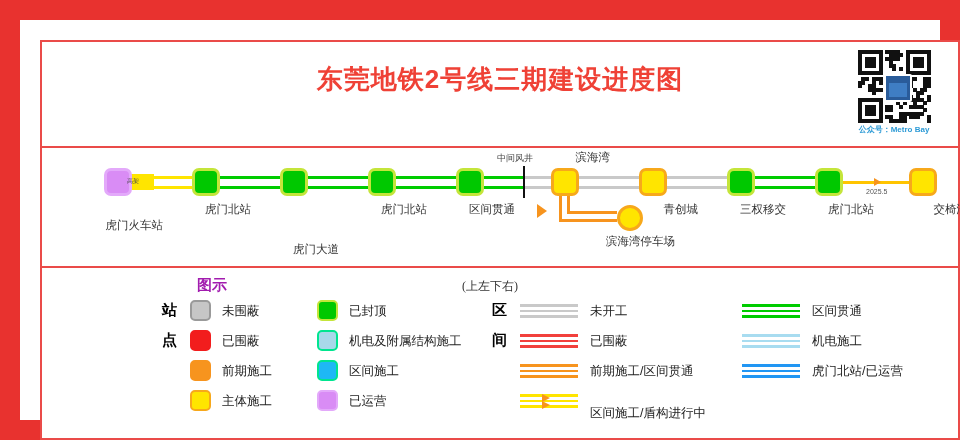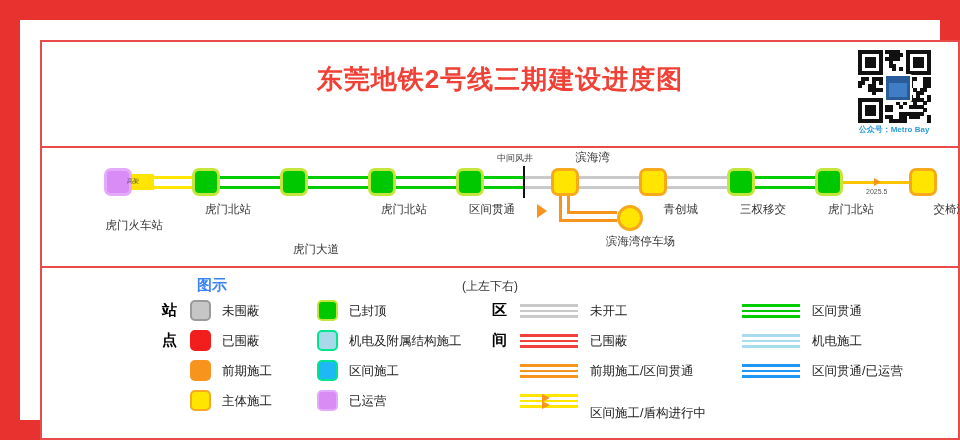--- a/index.html
+++ b/index.html
@@ -103,25 +103,25 @@
     border-left:7px solid #f7941e;z-index:9;
   }
 
   
   #legend{
     position:absolute;left:0;top:0;right:0;bottom:0;
     font-size:12.5px;color:#222;
   }
   #legend-title{
     position:absolute;left:155px;top:8px;
-    font-size:15px;font-weight:bold;color:#3b82f6;
+    font-size:15px;font-weight:bold;color:#a21caf;
   }
   #legend-note{
     position:absolute;left:420px;top:10px;
-    font-size:12px;color:#333;
+    font-size:12px;color:#333;font-family:Liberation Serif, serif;
   }
   .grp-label{
     position:absolute;font-size:15px;font-weight:bold;color:#000;
   }
   .lg-row{position:absolute;height:22px;}
   .sw-box{
     box-sizing:border-box;width:21px;height:21px;border-radius:5px;border:2.5px solid;
     position:absolute;left:0;top:0;
   }
   .lg-text{position:absolute;left:32px;top:3px;font-size:12.5px;color:#222;white-space:nowrap;}
@@ -499,19 +499,19 @@
               <i style="background: rgb(168, 220, 240);"></i>
             </div>
             <div class="lg-text wide" style="left: 70px;">机电施工</div>
           </div>
           <div class="lg-row" style="left: 700px; top: 92px;">
             <div class="sw-line">
               <i style="background: rgb(33, 150, 243);"></i>
               <i style="background: rgb(33, 150, 243);"></i>
               <i style="background: rgb(33, 150, 243);"></i>
             </div>
-            <div class="lg-text wide" style="left: 70px;">区间贯通/已运营</div>
+            <div class="lg-text wide" style="left: 70px;">虎门北站/已运营</div>
           </div>
         </div>
     </div>
 
   </div>
 </div>
 
 </body></html>

